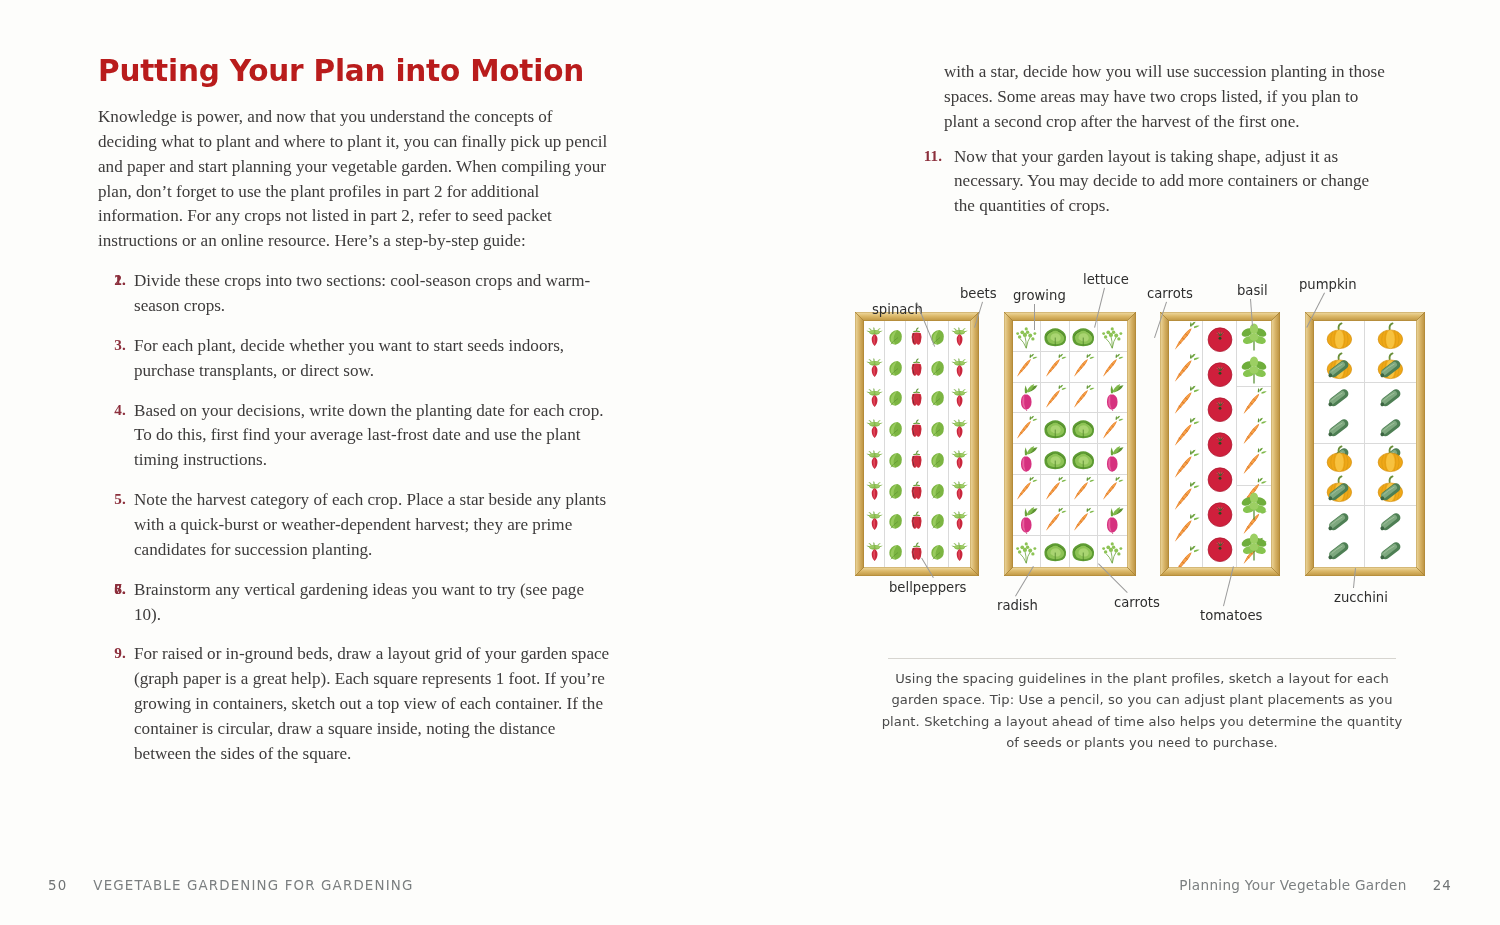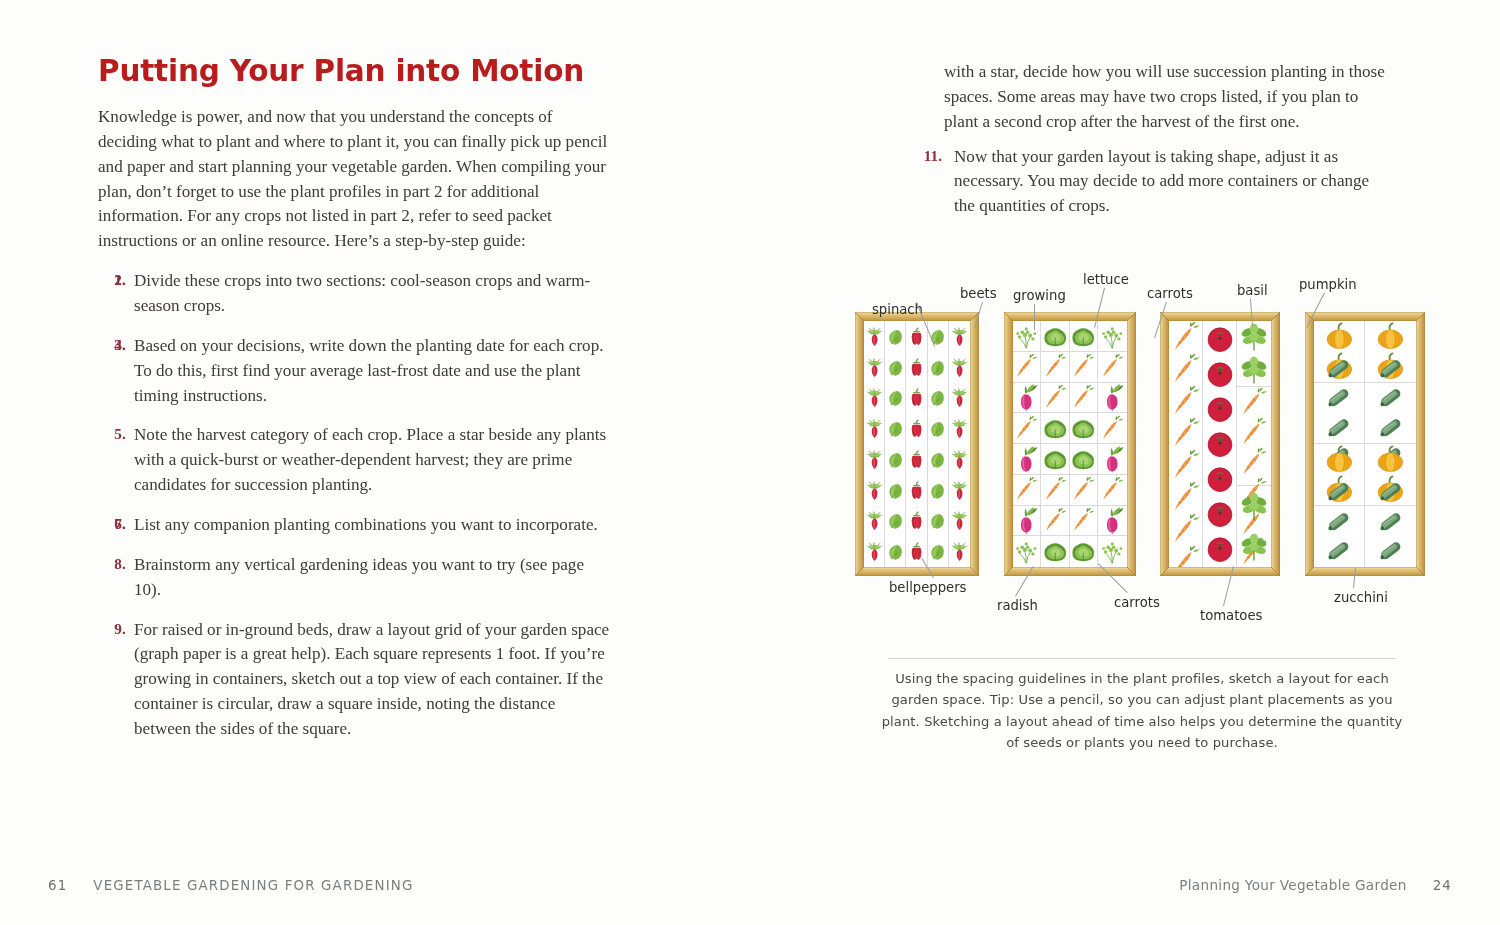--- a/index.html
+++ b/index.html
@@ -170,25 +170,25 @@
 <body>
 
 <div class="page">
 
   <div class="col-left">
     <h1 class="page-title">Putting Your Plan into Motion</h1>
     <p class="body-text">Knowledge is power, and now that you understand the concepts of deciding what to plant and where to plant it, you can finally pick up pencil and paper and start planning your vegetable garden. When compiling your plan, don’t forget to use the plant profiles in part 2 for additional information. For any crops not listed in part 2, refer to seed packet instructions or an online resource. Here’s a step-by-step guide:</p>
     <ol class="steps" id="steps-left">
         <li><span class="num">1.</span></li>
         <li><span class="num">2.</span><span>Divide these crops into two sections: cool-season crops and warm-season crops.</span></li>
-        <li><span class="num">3.</span></li>
+        <li><span class="num">3.</span><span>For each plant, decide whether you want to start seeds indoors, purchase transplants, or direct sow.</span></li>
         <li><span class="num">4.</span><span>Based on your decisions, write down the planting date for each crop. To do this, first find your average last-frost date and use the plant timing instructions.</span></li>
         <li><span class="num">5.</span><span>Note the harvest category of each crop. Place a star beside any plants with a quick-burst or weather-dependent harvest; they are prime candidates for succession planting.</span></li>
         <li><span class="num">6.</span></li>
-        <li><span class="num">7.</span><span>List any companion planting combinations you want to incorporate.</span></li>
+        <li><span class="num">7.</span></li>
         <li><span class="num">8.</span><span>Brainstorm any vertical gardening ideas you want to try (see page 10).</span></li>
         <li><span class="num">9.</span><span>For raised or in-ground beds, draw a layout grid of your garden space (graph paper is a great help). Each square represents 1 foot. If you’re growing in containers, sketch out a top view of each container. If the container is circular, draw a square inside, noting the distance between the sides of the square.</span></li>
       </ol>
   </div>
 
   <div class="col-right">
     <p class="body-text" style="padding-left:24px;">with a star, decide how you will use succession planting in those spaces. Some areas may have two crops listed, if you plan to plant a second crop after the harvest of the first one.</p>
     <ol class="steps wide" id="steps-right" style="margin-top:8px;">
         <li><span class="num">11.</span><span>Now that your garden layout is taking shape, adjust it as necessary. You may decide to add more containers or change the quantities of crops.</span></li>
       </ol>
@@ -1723,21 +1723,21 @@
       <div class="leader" style="left: 160px; top: 328px; width: 34.9857px; transform: rotate(-59.0362deg);"></div>
       <div class="leader" style="left: 272px; top: 325px; width: 41.0122px; transform: rotate(-135deg);"></div>
       <div class="leader" style="left: 368px; top: 338px; width: 41.2311px; transform: rotate(-75.9638deg);"></div>
       <div class="leader" style="left: 498px; top: 320px; width: 20.0998px; transform: rotate(-84.2894deg);"></div>
     </div>
 
   <div class="caption-rule"></div>
   <div class="caption">Using the spacing guidelines in the plant profiles, sketch a layout for each garden space. Tip: Use a pencil, so you can adjust plant placements as you plant. Sketching a layout ahead of time also helps you determine the quantity of seeds or plants you need to purchase.</div>
 
   <div class="footer footer-left">
-    <span class="pg">61</span>
+    <span class="pg">50</span>
     <span class="sec">VEGETABLE GARDENING FOR GARDENING</span>
   </div>
   <div class="footer footer-right">
     <span class="sec">Planning Your Vegetable Garden</span>
     <span class="pg">24</span>
   </div>
 
 </div>
 
 </body></html>

